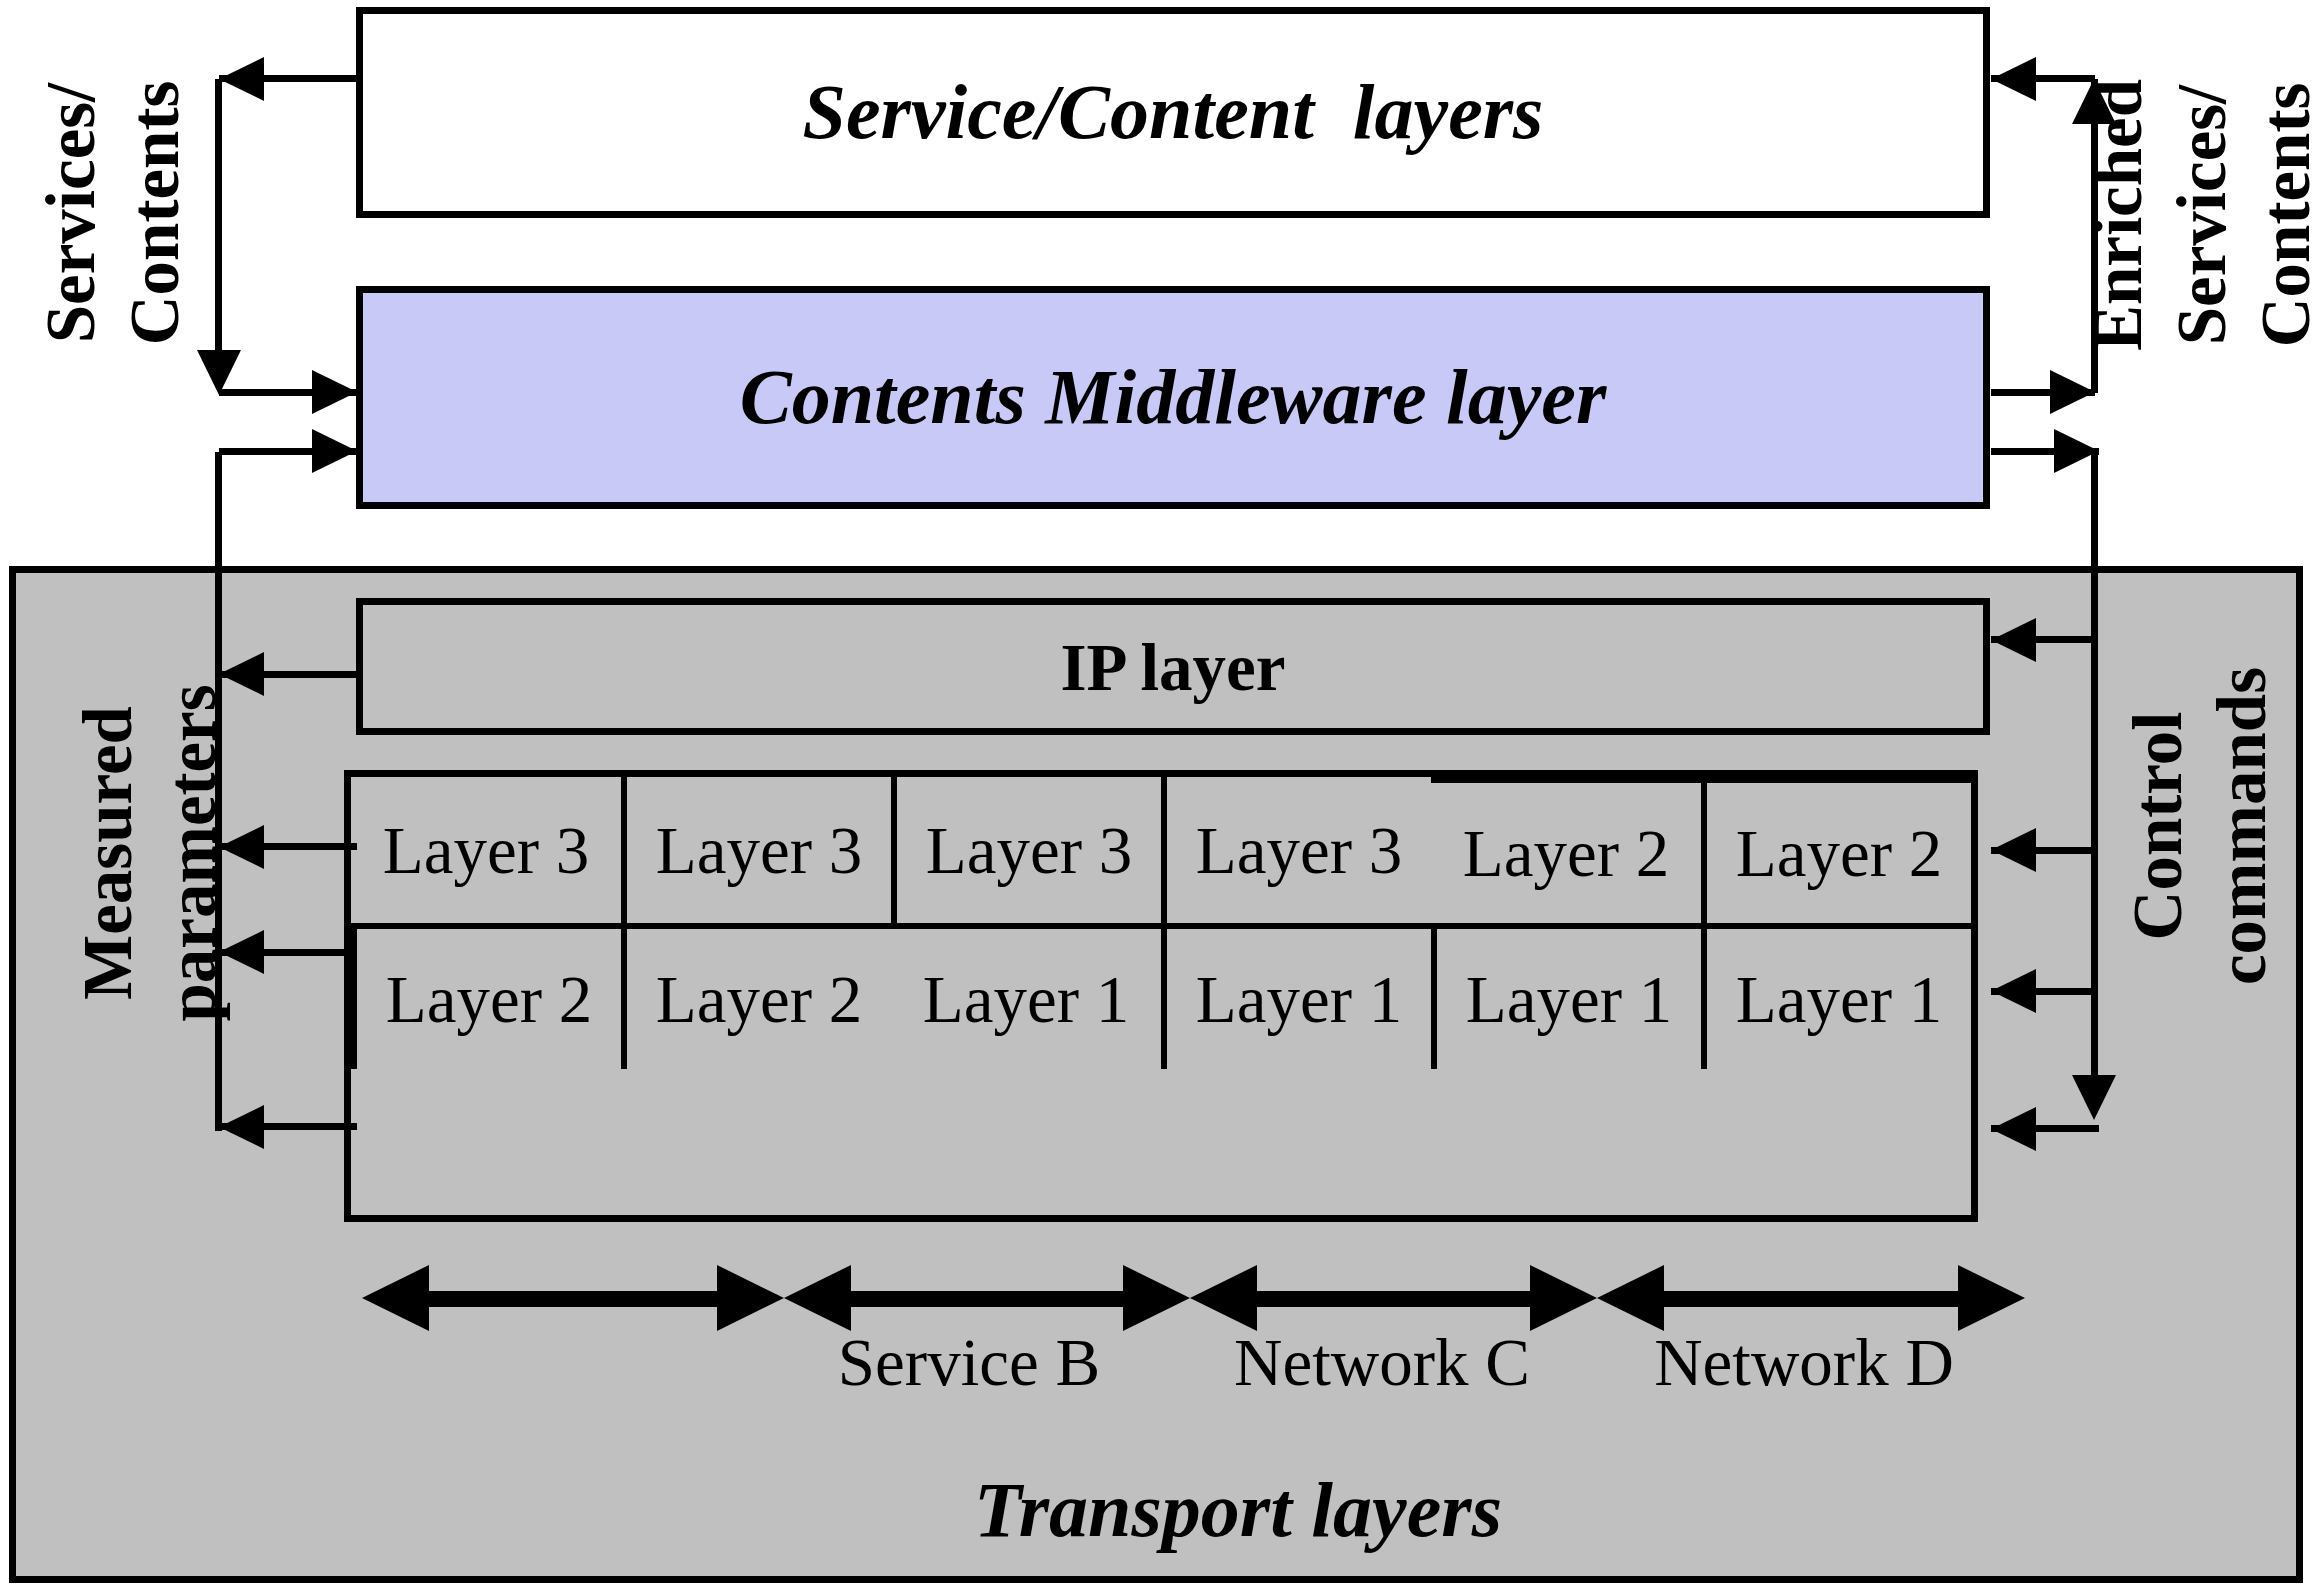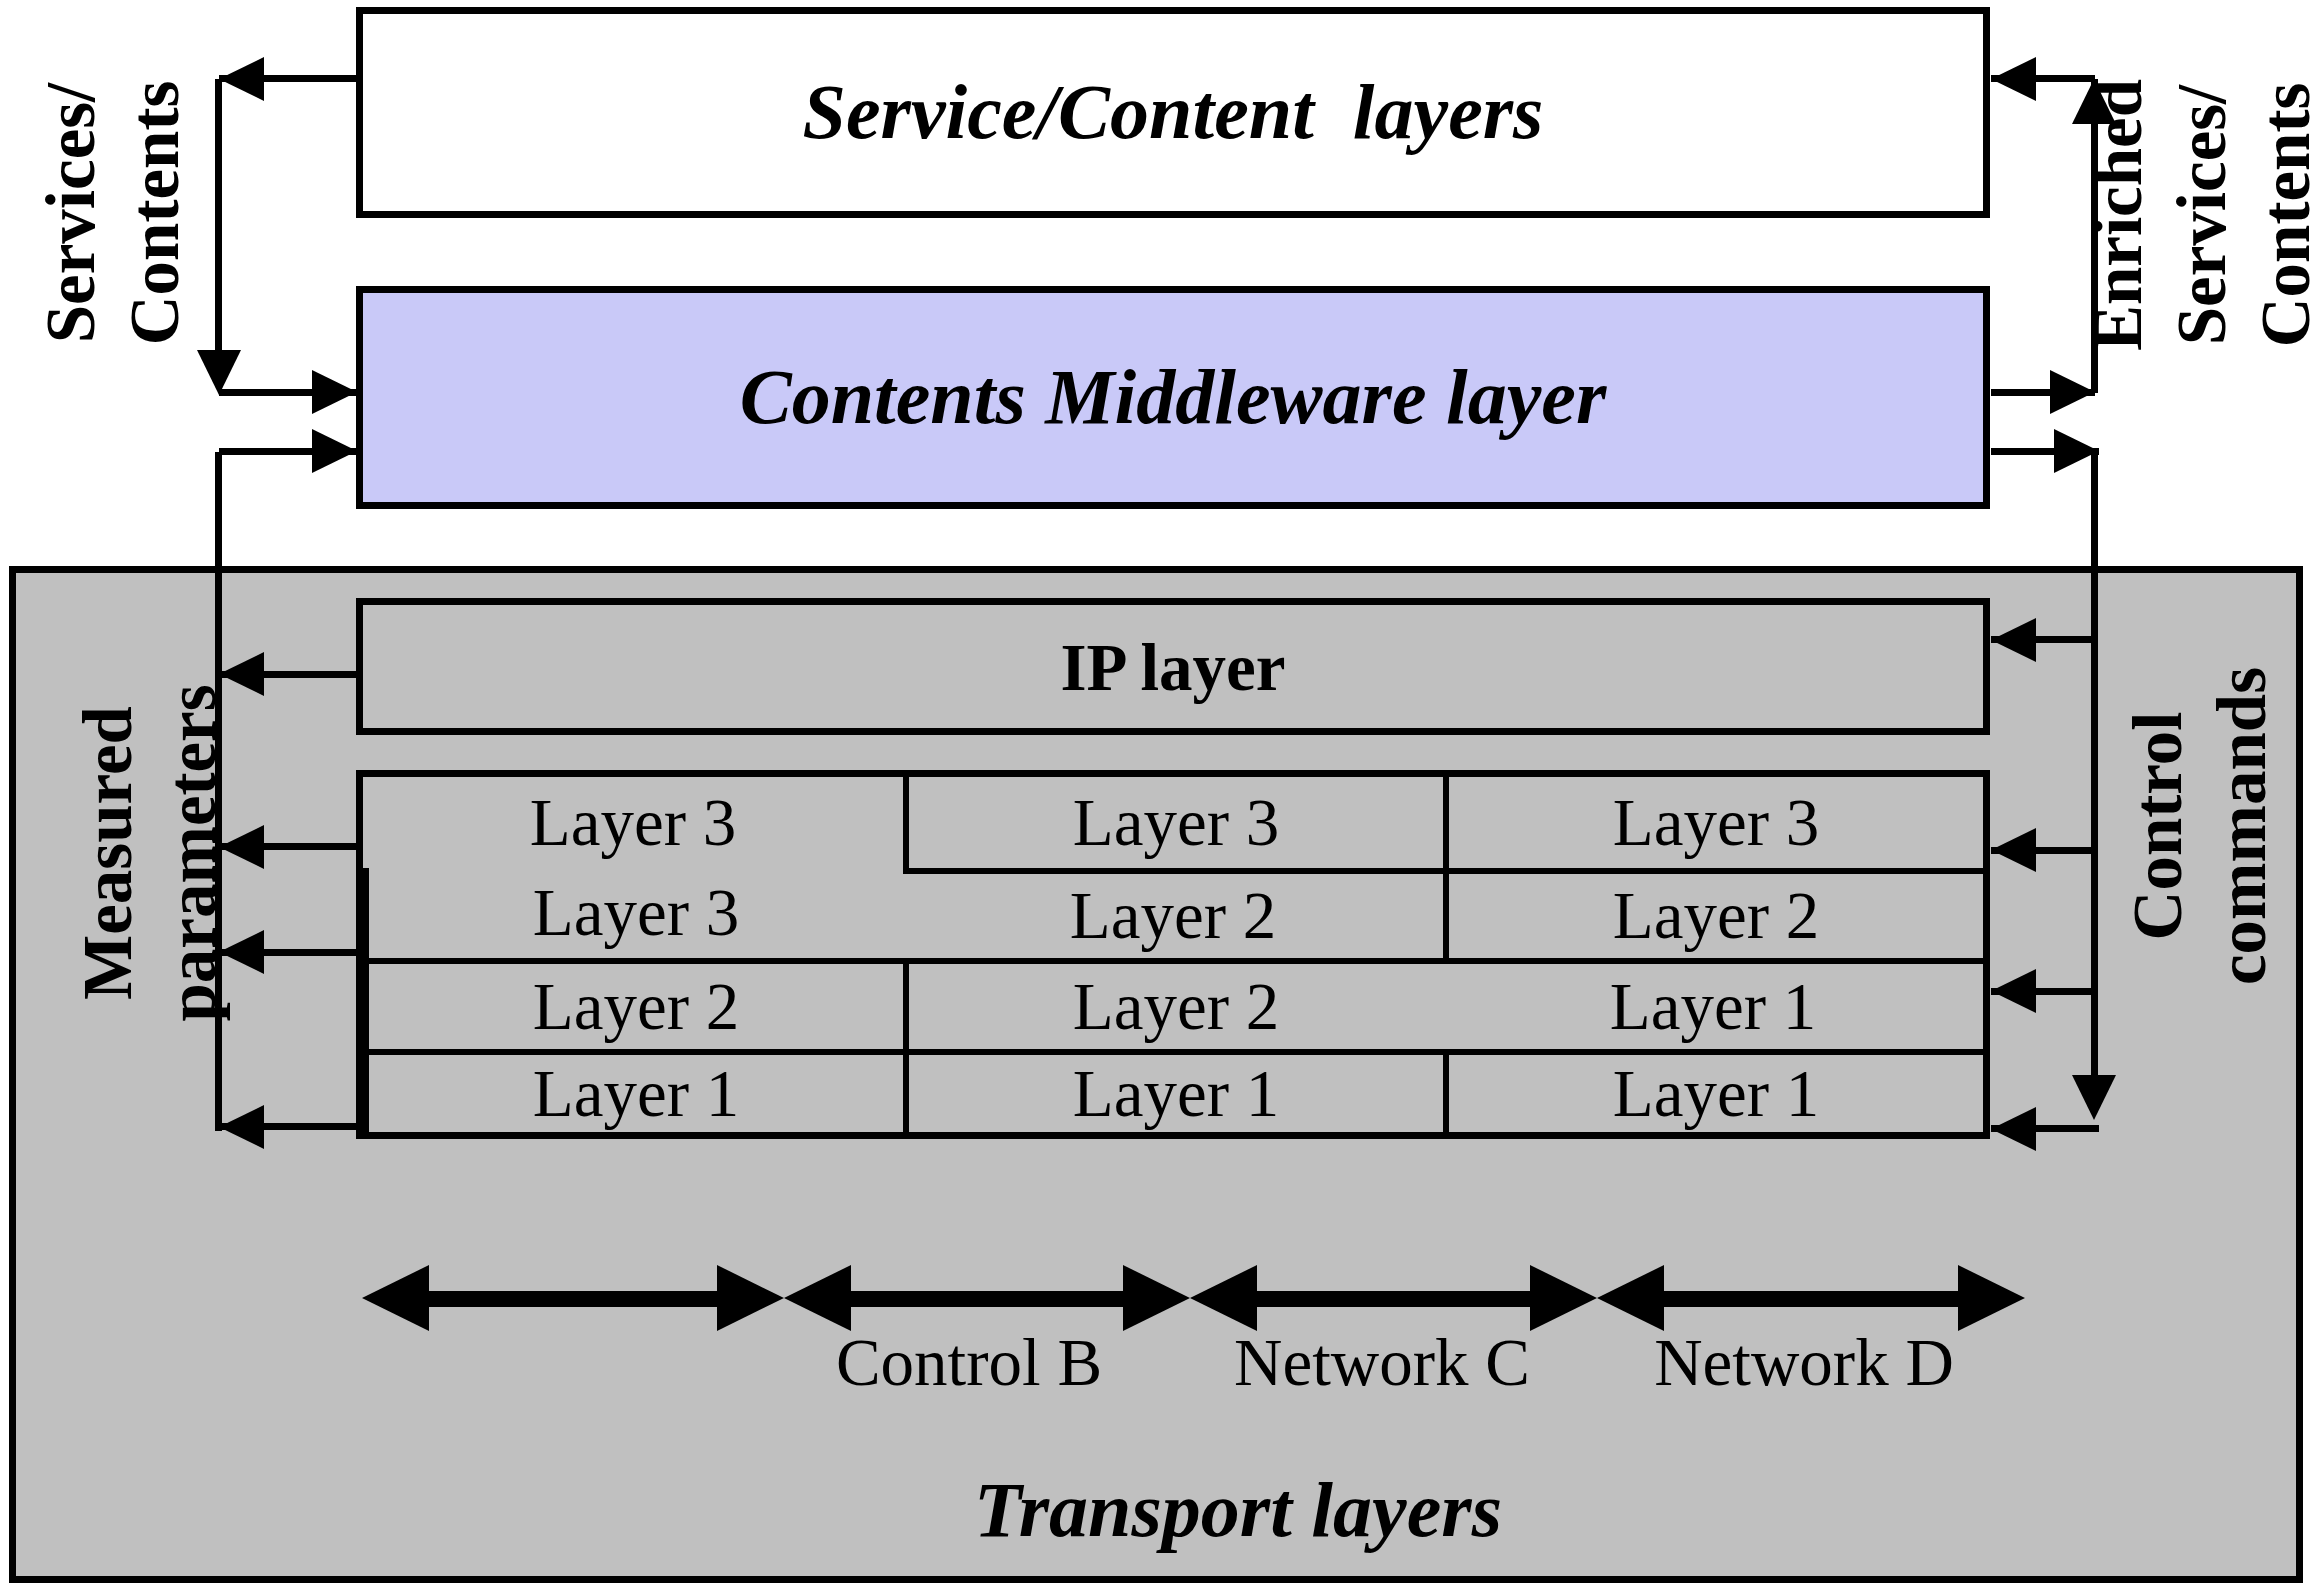--- a/index.html
+++ b/index.html
@@ -12,23 +12,23 @@
     color:#000;
     overflow:hidden;
   }
   .box{position:absolute;border:7.4px solid #000;box-sizing:border-box;}
   .service-box{left:356px;top:7.4px;width:1634px;height:211px;background:#ffffff;}
   .middleware-box{left:356px;top:286px;width:1634px;height:223px;background:#c9c9f8;}
   .transport-box{left:9.3px;top:566px;width:2294px;height:1017px;background:#c0c0c0;}
   .ip-box{left:356px;top:598px;width:1634px;height:137px;background:transparent;}
 
   .layer-grid{
-    position:absolute;left:356px;top:770px;width:1634px;height:369px;
+    position:absolute;left:344px;top:770px;width:1634px;height:452px;
     border:7.4px solid #000;box-sizing:border-box;
-    display:grid;grid-template-columns:repeat(3,1fr);grid-template-rows:repeat(3,1fr);
+    display:grid;grid-template-columns:repeat(6,1fr);grid-template-rows:repeat(3,1fr);
   }
   .layer-cell{
     display:flex;align-items:center;justify-content:center;
     font-size:67px;border:0 solid #000;box-sizing:border-box;
   }
   .layer-cell.bl{border-left-width:6.5px;}
   .layer-cell.bt{border-top-width:6.5px;}
 
   .title{position:absolute;transform:translate(-50%,-50%);white-space:pre;}
   .t-bi{font-weight:bold;font-style:italic;font-size:78px;}
@@ -151,18 +151,18 @@
     <div class="ah bh-left" style="left:1190px;top:1265px;"></div>
     <div class="hline" style="left:1236px;top:1291px;width:314px;height:16px;"></div>
     <div class="ah bh-right" style="left:1530px;top:1265px;"></div>
   </div>
   <div class="flow">
     <div class="ah bh-left" style="left:1597px;top:1265px;"></div>
     <div class="hline" style="left:1644px;top:1291px;width:335px;height:16px;"></div>
     <div class="ah bh-right" style="left:1958px;top:1265px;"></div>
   </div>
 
-  <div class="net-label" style="left:969px;top:1362px;">Control B</div>
+  <div class="net-label" style="left:969px;top:1362px;">Service B</div>
   <div class="net-label" style="left:1804px;top:1362px;">Network D</div>
   <div class="net-label" style="left:1382px;top:1362px;">Network C</div>
 
 </div>
 
 
 </body></html>

